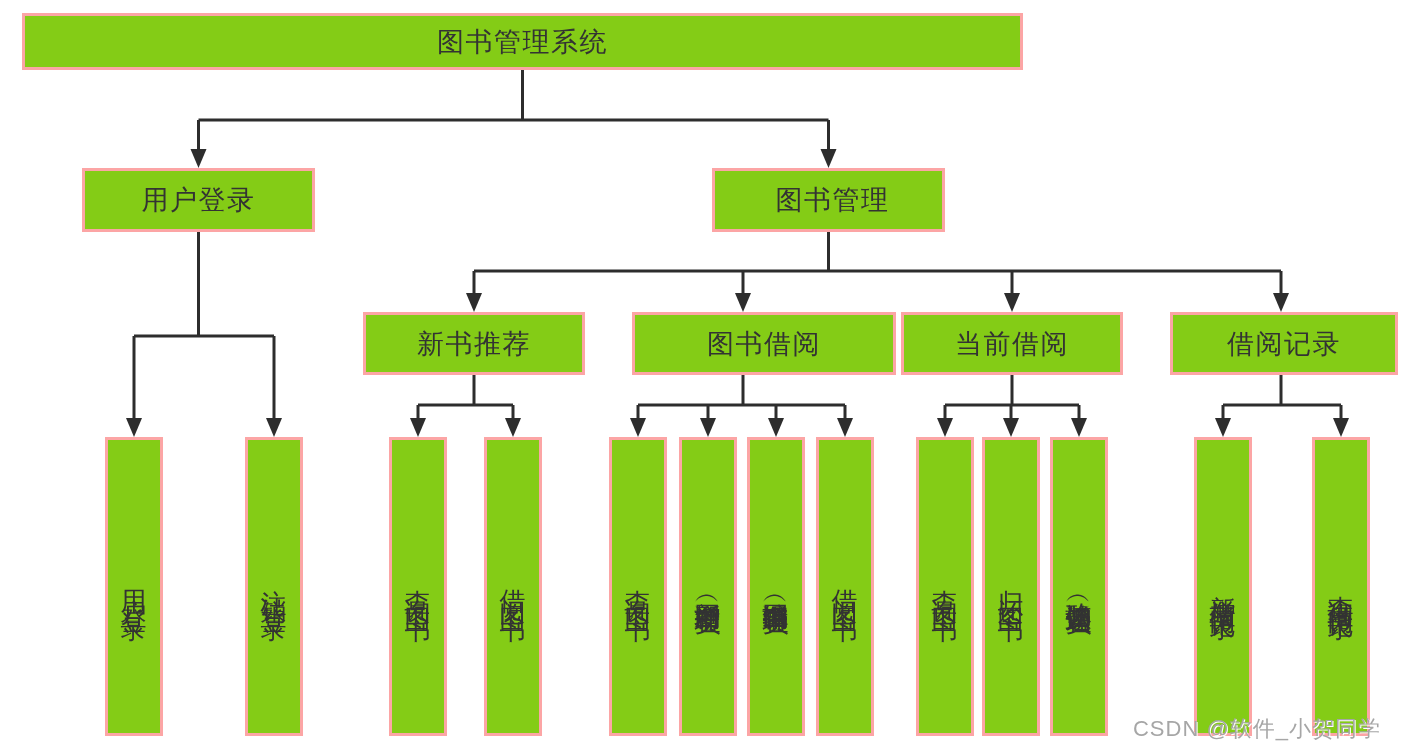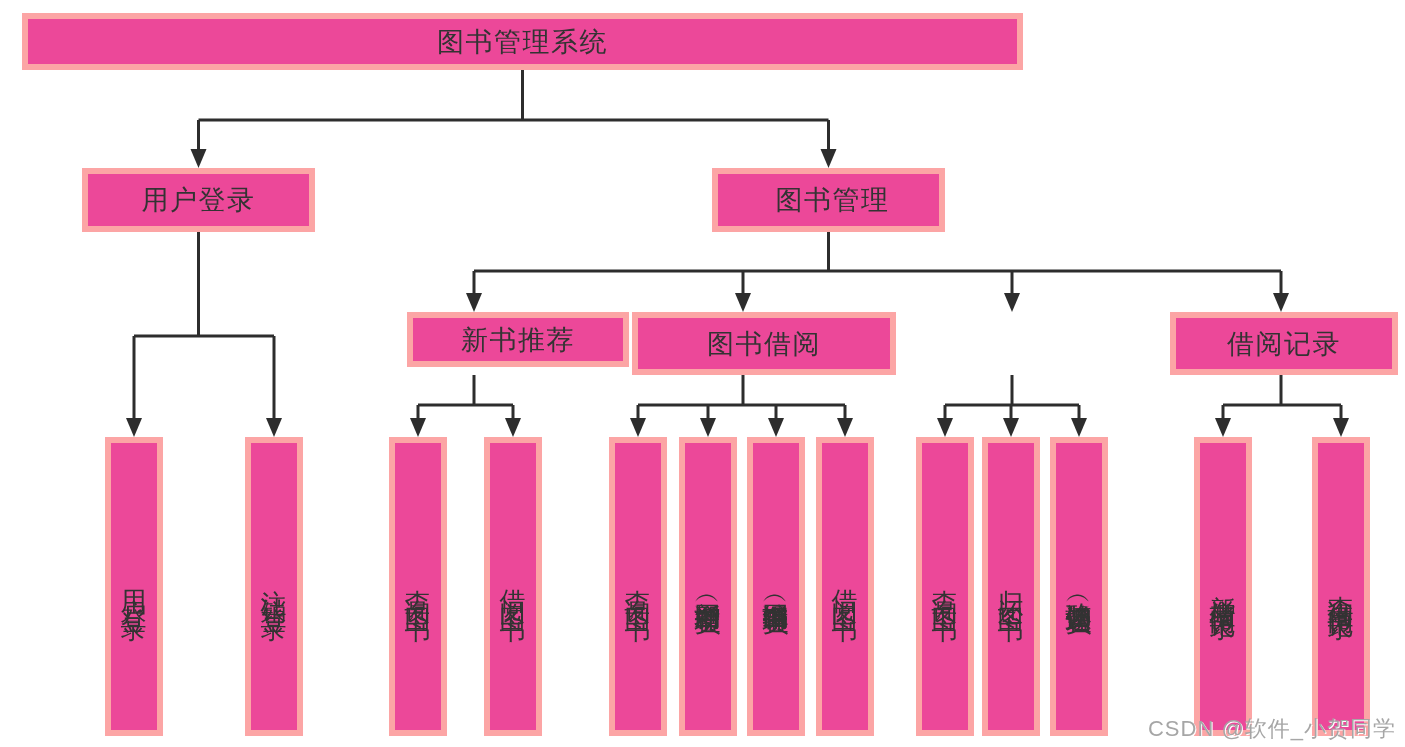--- a/index.html
+++ b/index.html
@@ -8,41 +8,41 @@
     width: 1405px;
     height: 747px;
     background: #ffffff;
     font-family: "Liberation Sans", "DejaVu Sans", sans-serif;
     overflow: hidden;
   }
   #wires { position: absolute; left: 0; top: 0; width: 1405px; height: 747px; }
   .box {
     position: absolute;
     box-sizing: border-box;
-    border: 6px solid #fca5a5;
-    background: #ec4899;
+    border: 3px solid #fca5a5;
+    background: #84cc16;
     color: #333333;
     display: flex;
     align-items: center;
     justify-content: center;
   }
   .h { font-size: 27px; letter-spacing: 1.5px; white-space: nowrap; }
   .v {
     writing-mode: vertical-rl;
     text-orientation: mixed;
     font-size: 26px;
     letter-spacing: 9px;
     line-height: 1;
   }
   .v.med  { letter-spacing: 4px; }
   .v.long { letter-spacing: 1px; }
   #watermark {
     position: absolute;
     top: 714px;
-    right: 9px;
+    right: 24px;
     font-size: 22px;
     letter-spacing: 1px;
     color: #a6a6a6;
     text-shadow: 1px 1px 0 #ffffff;
     white-space: nowrap;
   }
 </style>
 </head>
 <body>
 
@@ -112,22 +112,23 @@
       <polygon points="1215,418 1231,418 1223,437"></polygon>
       <polygon points="1333,418 1349,418 1341,437"></polygon>
     </g>
   </svg>
 
   <div class="box h" style="left:22px; top:13px; width:1001px; height:57px;">图书管理系统</div>
 
   <div class="box h" style="left:82px; top:168px; width:233px; height:64px;">用户登录</div>
   <div class="box h" style="left:712px; top:168px; width:233px; height:64px;padding-left:8px;">图书管理</div>
 
-  <div class="box h" style="left:363px; top:312px; width:222px; height:55px;margin-left:44px;">新书推荐</div>
+  <div class="box h" style="left:363px; top:312px; width:222px; height:63px;">新书推荐</div>
   <div class="box h" style="left:632px; top:312px; width:264px; height:63px;">图书借阅</div>
+  <div class="box h" style="left:901px; top:312px; width:222px; height:63px;">当前借阅</div>
   <div class="box h" style="left:1170px; top:312px; width:228px; height:63px;">借阅记录</div>
 
   <div class="box v" style="left:105px; top:437px; width:58px; height:299px;">用户登录</div>
   <div class="box v" style="left:245px; top:437px; width:58px; height:299px;">注销登录</div>
 
   <div class="box v" style="left:389px; top:437px; width:58px; height:299px;">查询图书</div>
   <div class="box v" style="left:484px; top:437px; width:58px; height:299px;">借阅图书</div>
 
   <div class="box v" style="left:609px; top:437px; width:58px; height:299px;">查询图书</div>
   <div class="box v long" style="left:679px; top:437px; width:58px; height:299px;">新增图书（管理员）</div>

